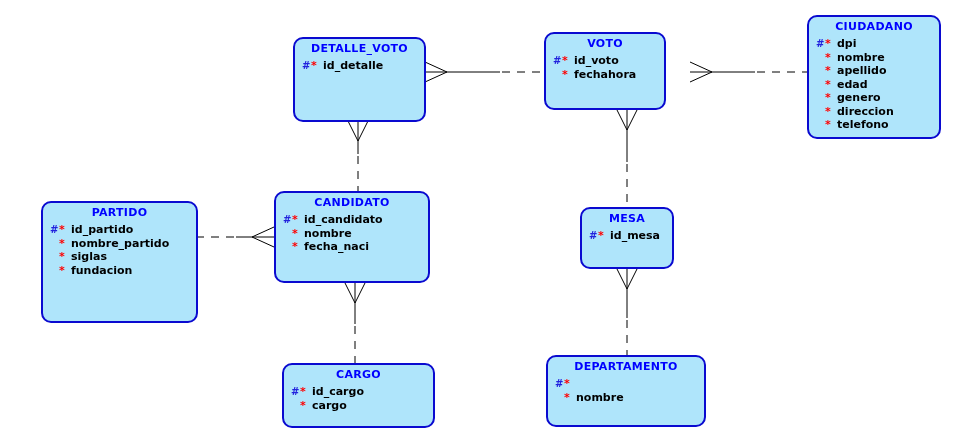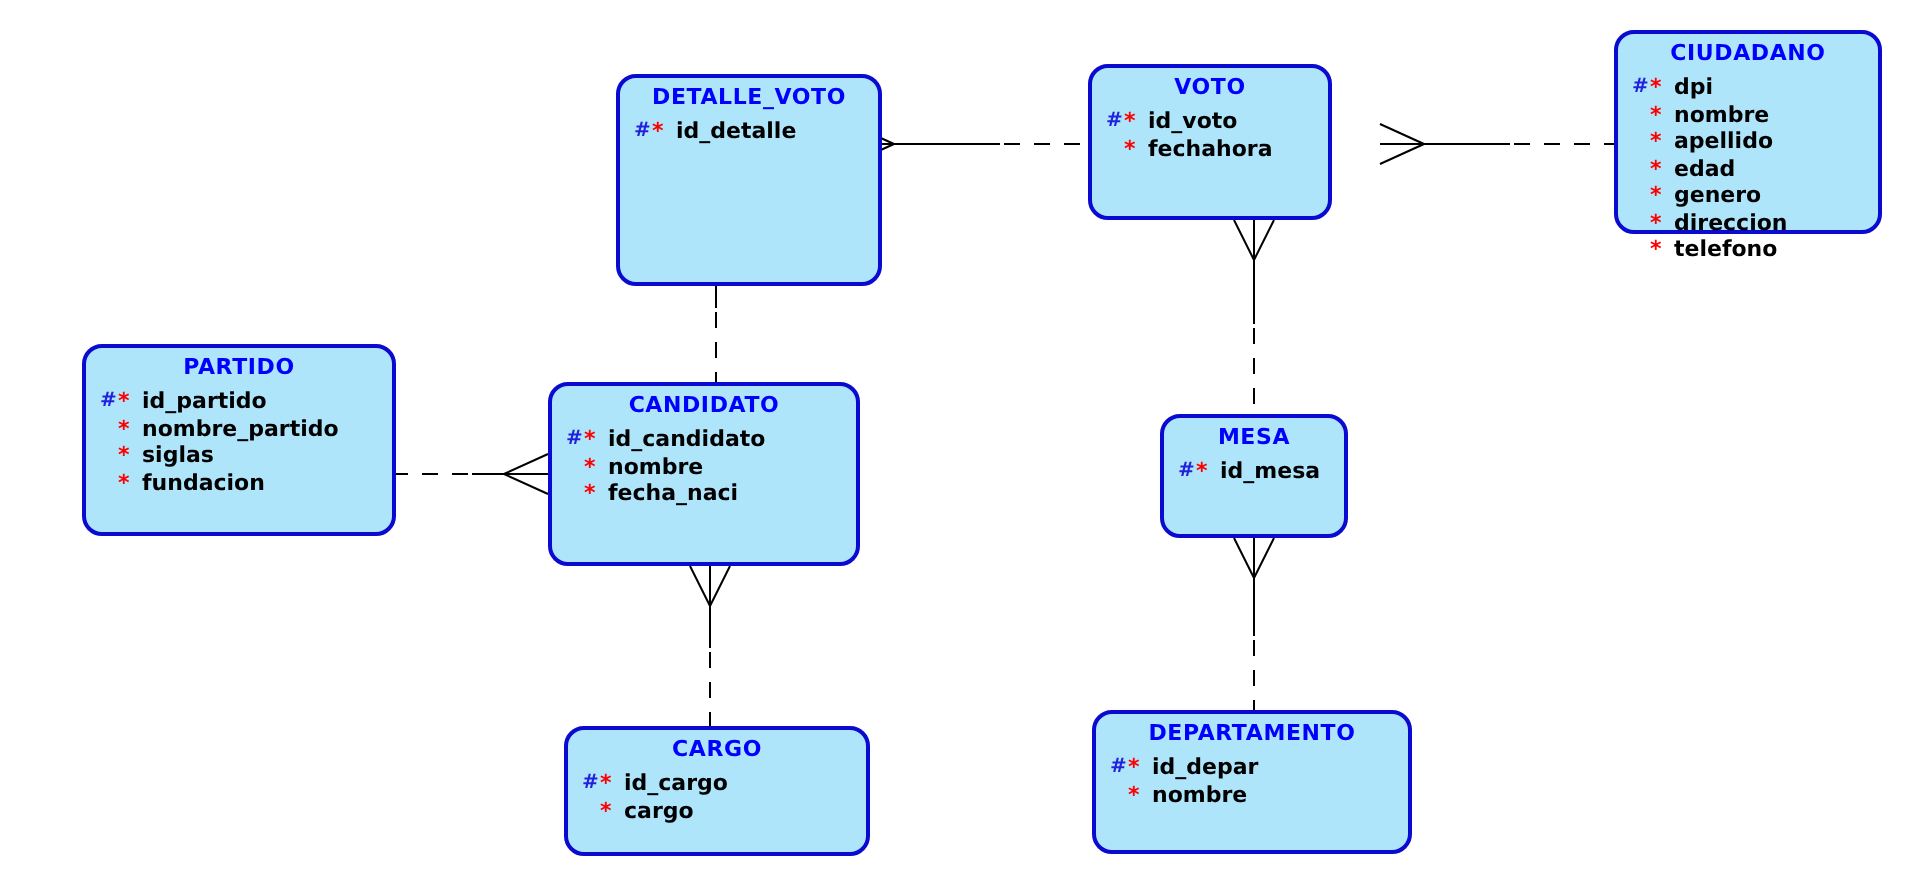--- a/index.html
+++ b/index.html
@@ -68,21 +68,21 @@
       <path class="rel dash" d="M355,326 L355,363"></path>
     </g>
 
     <g>
       <path class="rel" d="M617,269 L627,289 M637,269 L627,289 M627,269 L627,289"></path>
       <path class="rel" d="M627,289 L627,318"></path>
       <path class="rel dash" d="M627,320 L627,355"></path>
     </g>
   </svg>
 
-  <div class="entity" style="left:308px;top:37px;width:133px;height:106px">
+  <div class="entity" style="left:293px;top:37px;width:133px;height:85px">
     <div class="etitle">DETALLE_VOTO</div>
     <div class="attrs">
       <div class="arow">
         <span class="k">#</span>
         <span class="r">*</span>
         <span class="n">id_detalle</span>
       </div>
     </div>
   </div>
 
@@ -95,21 +95,21 @@
         <span class="n">id_voto</span>
       </div>
       <div class="arow">
         <span class="k"></span>
         <span class="r">*</span>
         <span class="n">fechahora</span>
       </div>
     </div>
   </div>
 
-  <div class="entity" style="left:807px;top:15px;width:134px;height:102px">
+  <div class="entity" style="left:807px;top:15px;width:134px;height:124px">
     <div class="etitle">CIUDADANO</div>
     <div class="attrs">
       <div class="arow">
         <span class="k">#</span>
         <span class="r">*</span>
         <span class="n">dpi</span>
       </div>
       <div class="arow">
         <span class="k"></span>
         <span class="r">*</span>
@@ -136,21 +136,21 @@
         <span class="n">direccion</span>
       </div>
       <div class="arow">
         <span class="k"></span>
         <span class="r">*</span>
         <span class="n">telefono</span>
       </div>
     </div>
   </div>
 
-  <div class="entity" style="left:41px;top:172px;width:157px;height:96px">
+  <div class="entity" style="left:41px;top:201px;width:157px;height:122px">
     <div class="etitle">PARTIDO</div>
     <div class="attrs">
       <div class="arow">
         <span class="k">#</span>
         <span class="r">*</span>
         <span class="n">id_partido</span>
       </div>
       <div class="arow">
         <span class="k"></span>
         <span class="r">*</span>
@@ -216,21 +216,20 @@
       </div>
     </div>
   </div>
 
   <div class="entity" style="left:546px;top:355px;width:160px;height:72px">
     <div class="etitle">DEPARTAMENTO</div>
     <div class="attrs">
       <div class="arow">
         <span class="k">#</span>
         <span class="r">*</span>
-        <span class="n">id_depar</span>
       </div>
       <div class="arow">
         <span class="k"></span>
         <span class="r">*</span>
         <span class="n">nombre</span>
       </div>
     </div>
   </div>
 
 </div>

